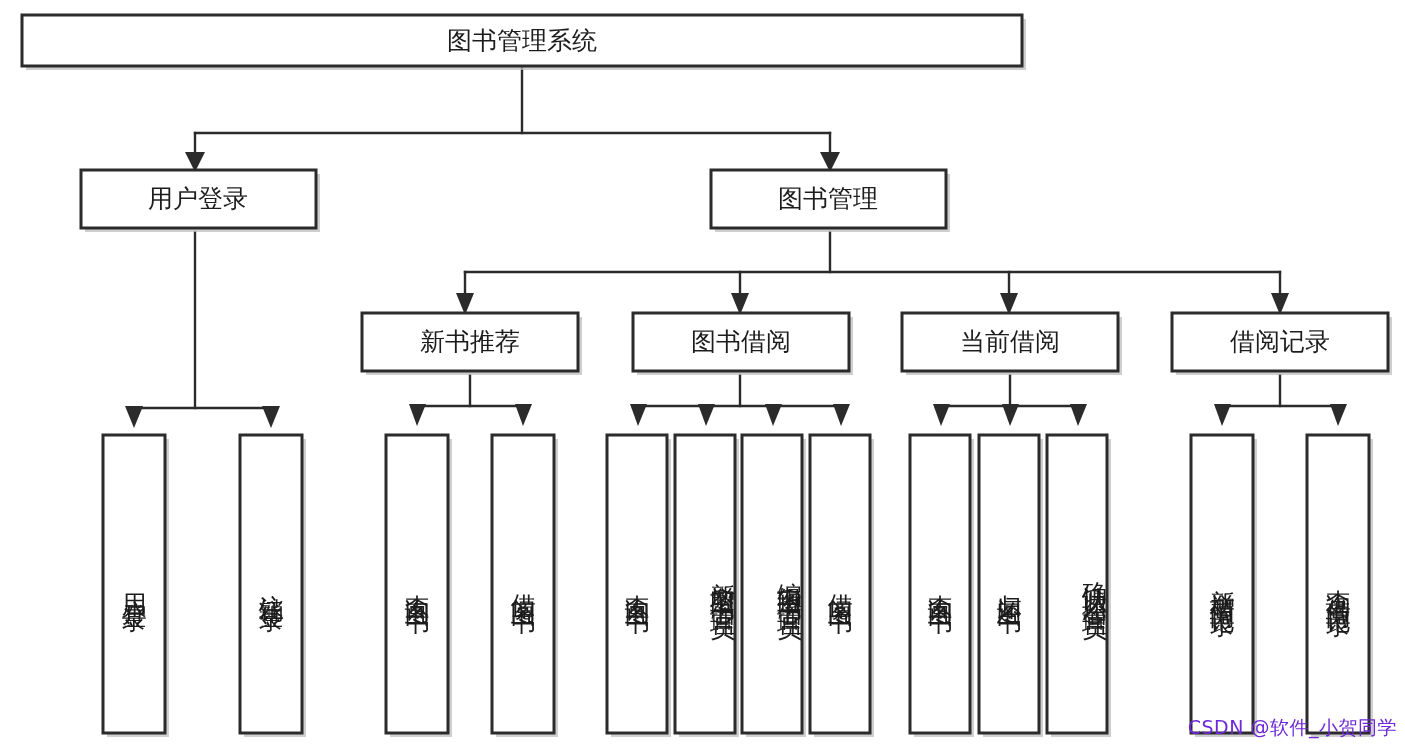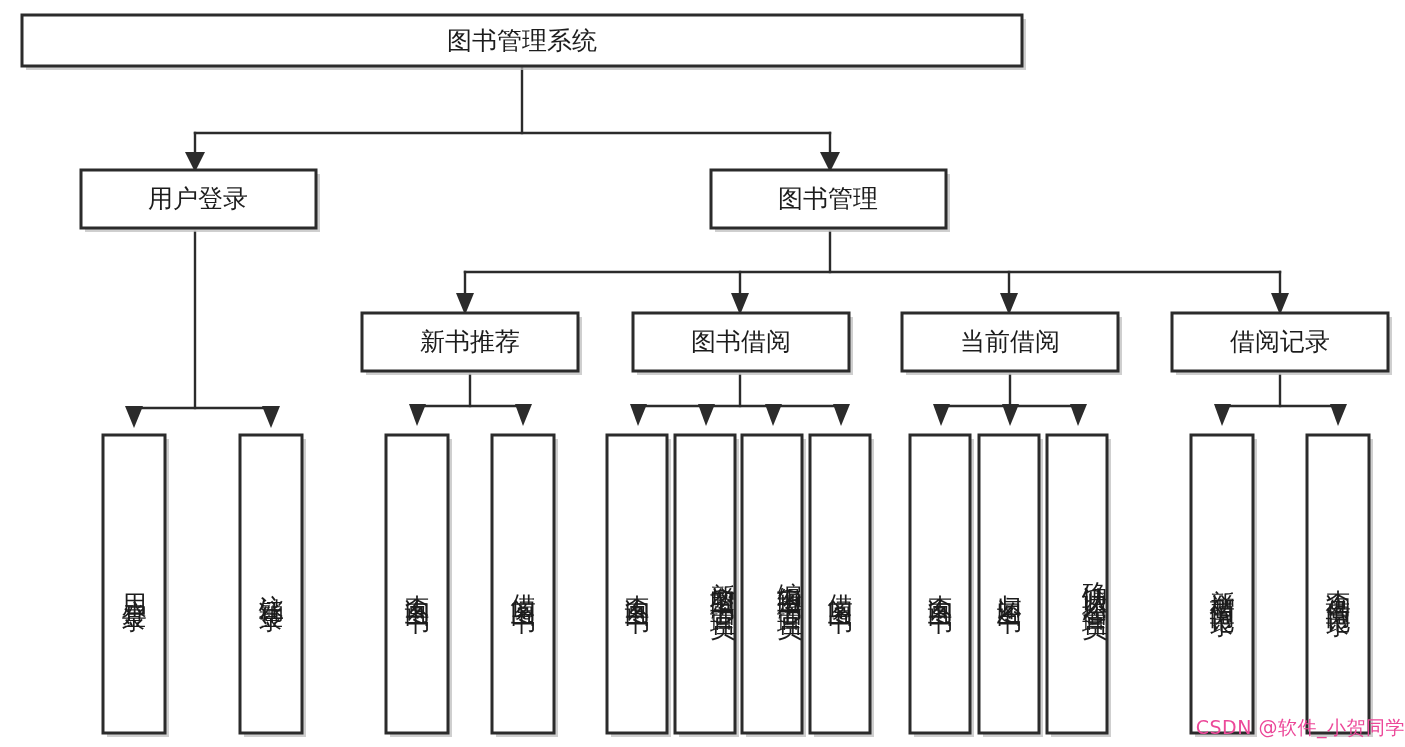--- a/index.html
+++ b/index.html
@@ -63,25 +63,25 @@
     letter-spacing: 5px;
     display: flex;
     align-items: center;
     justify-content: center;
     text-align: center;
     pointer-events: none;
     user-select: none;
   }
   .watermark {
     position: absolute;
-    right: 0;
+    right: 8px;
     bottom: 6px;
     font-family: "DejaVu Sans", "Liberation Sans", sans-serif;
     font-size: 19px;
-    color: #ec4899;
+    color: #6d28d9;
     letter-spacing: 0.5px;
     white-space: nowrap;
   }
 </style>
 </head>
 <body>
 
 <div id="diagram-root">
 
   <svg id="tree-svg" viewBox="0 0 1405 747">

